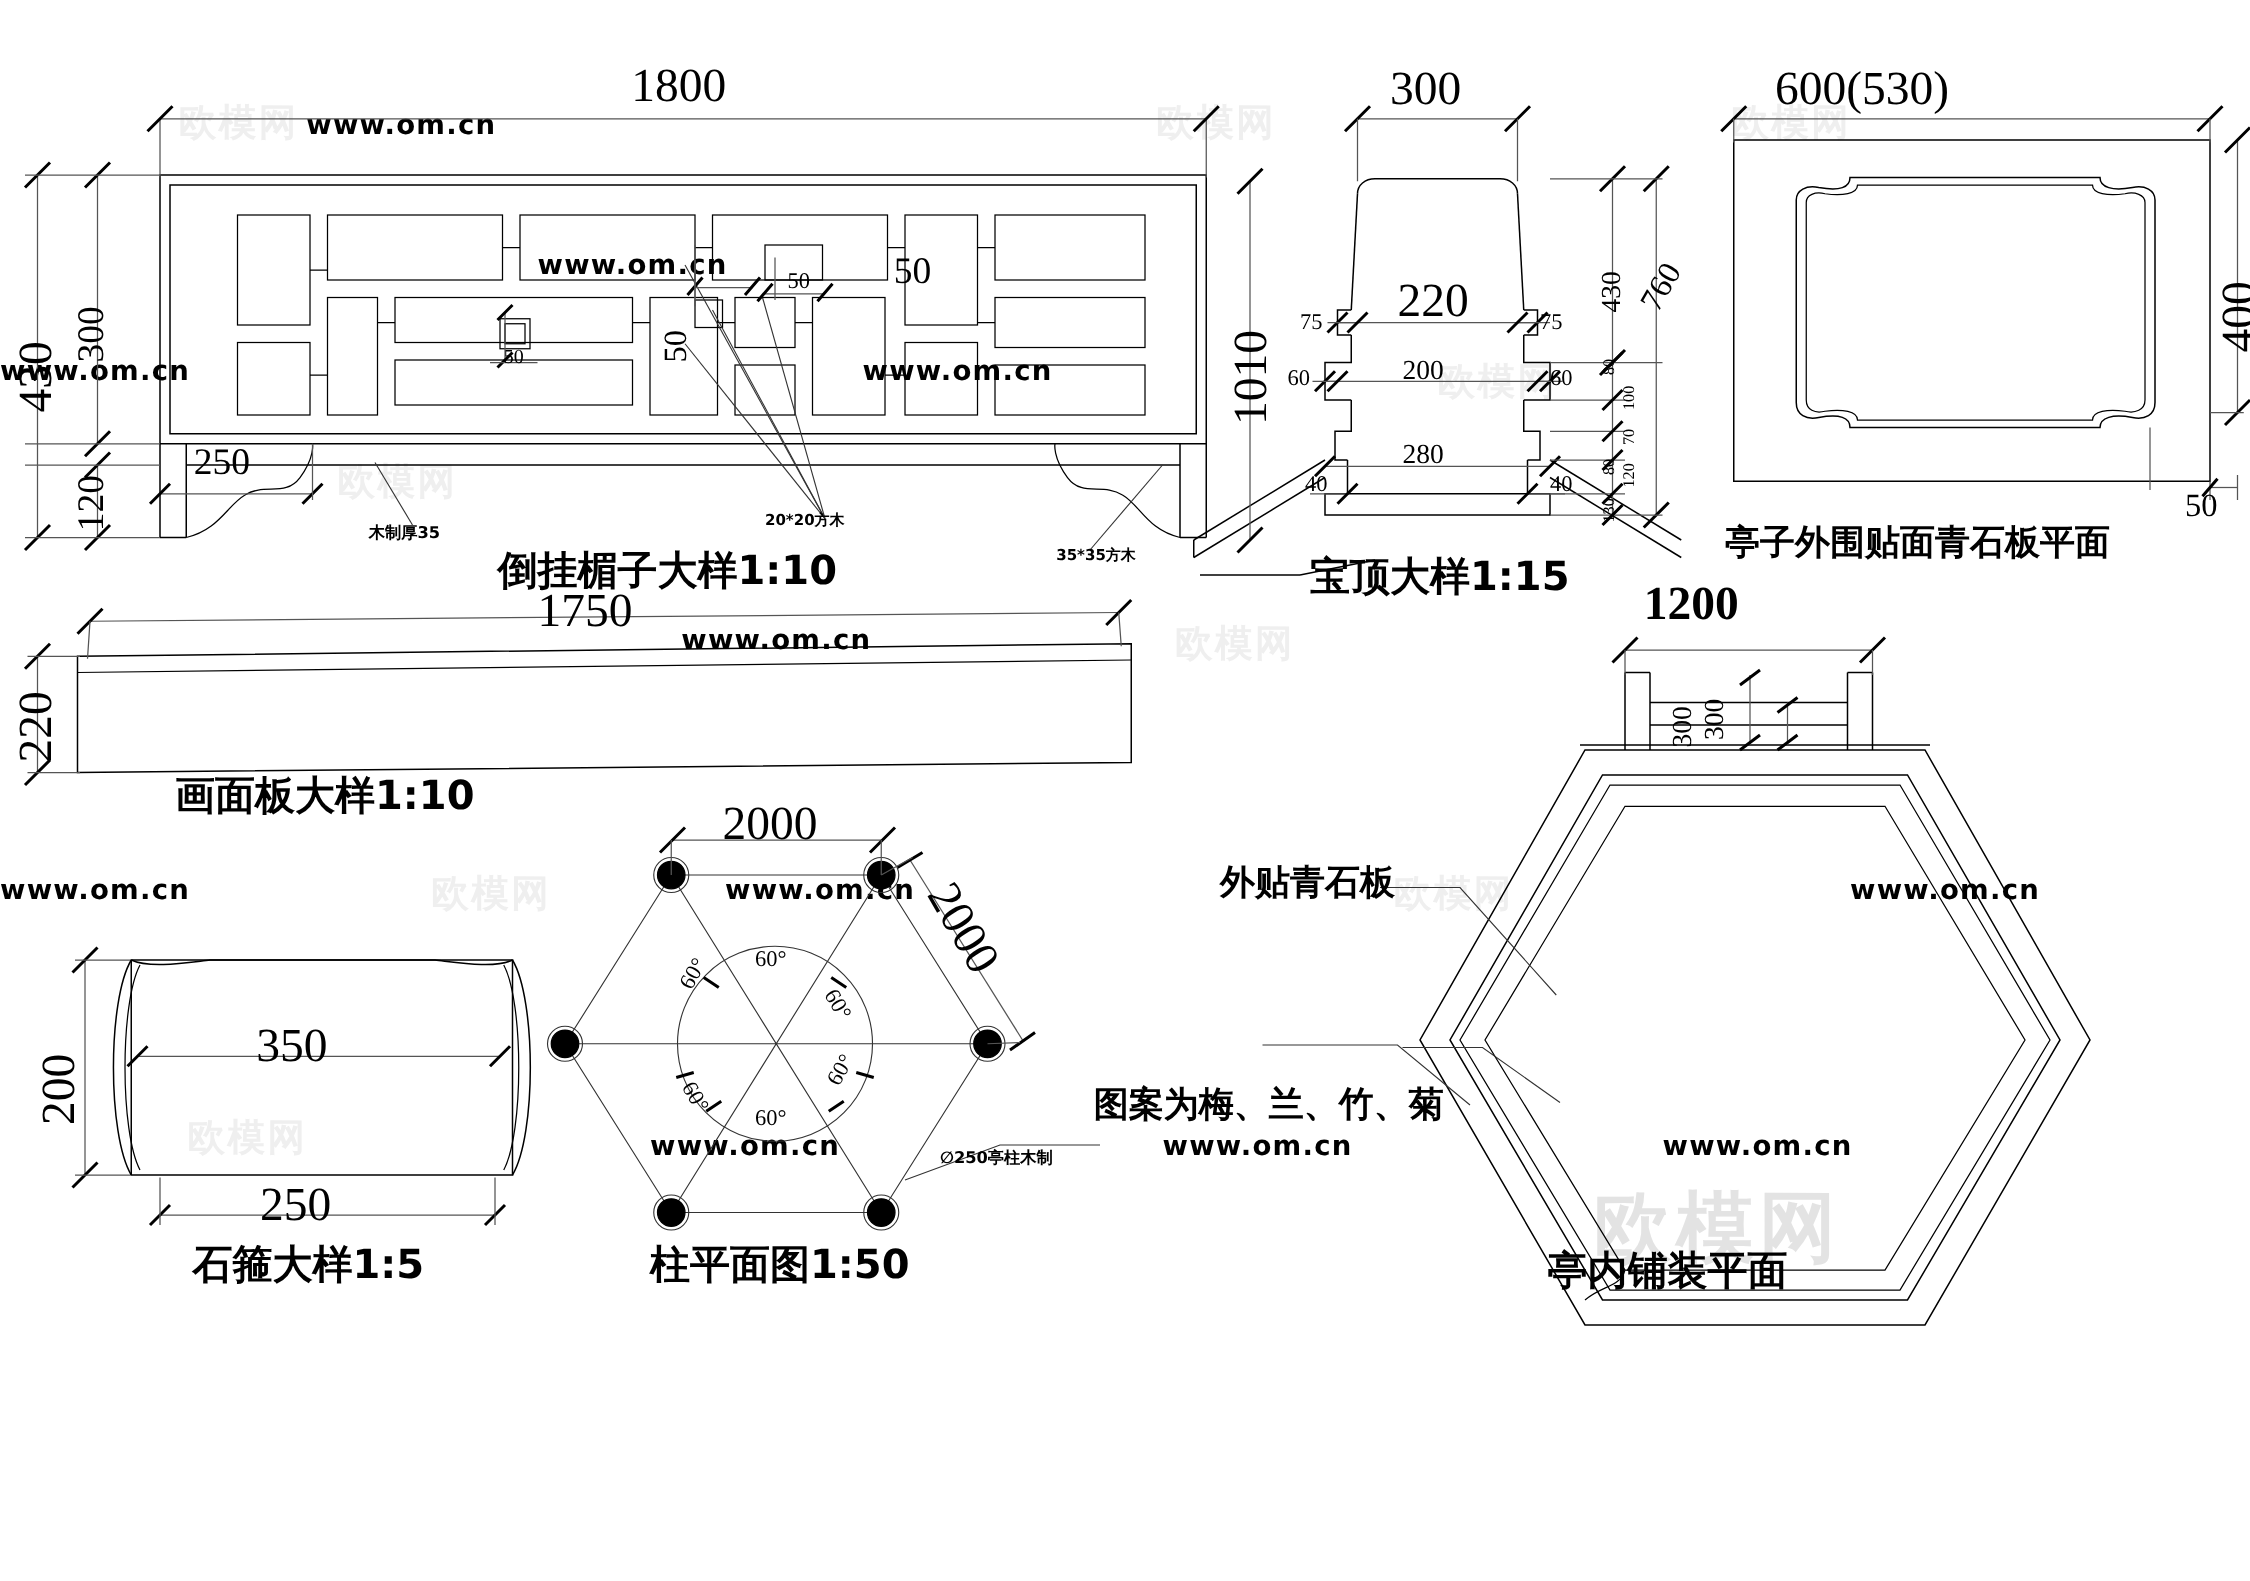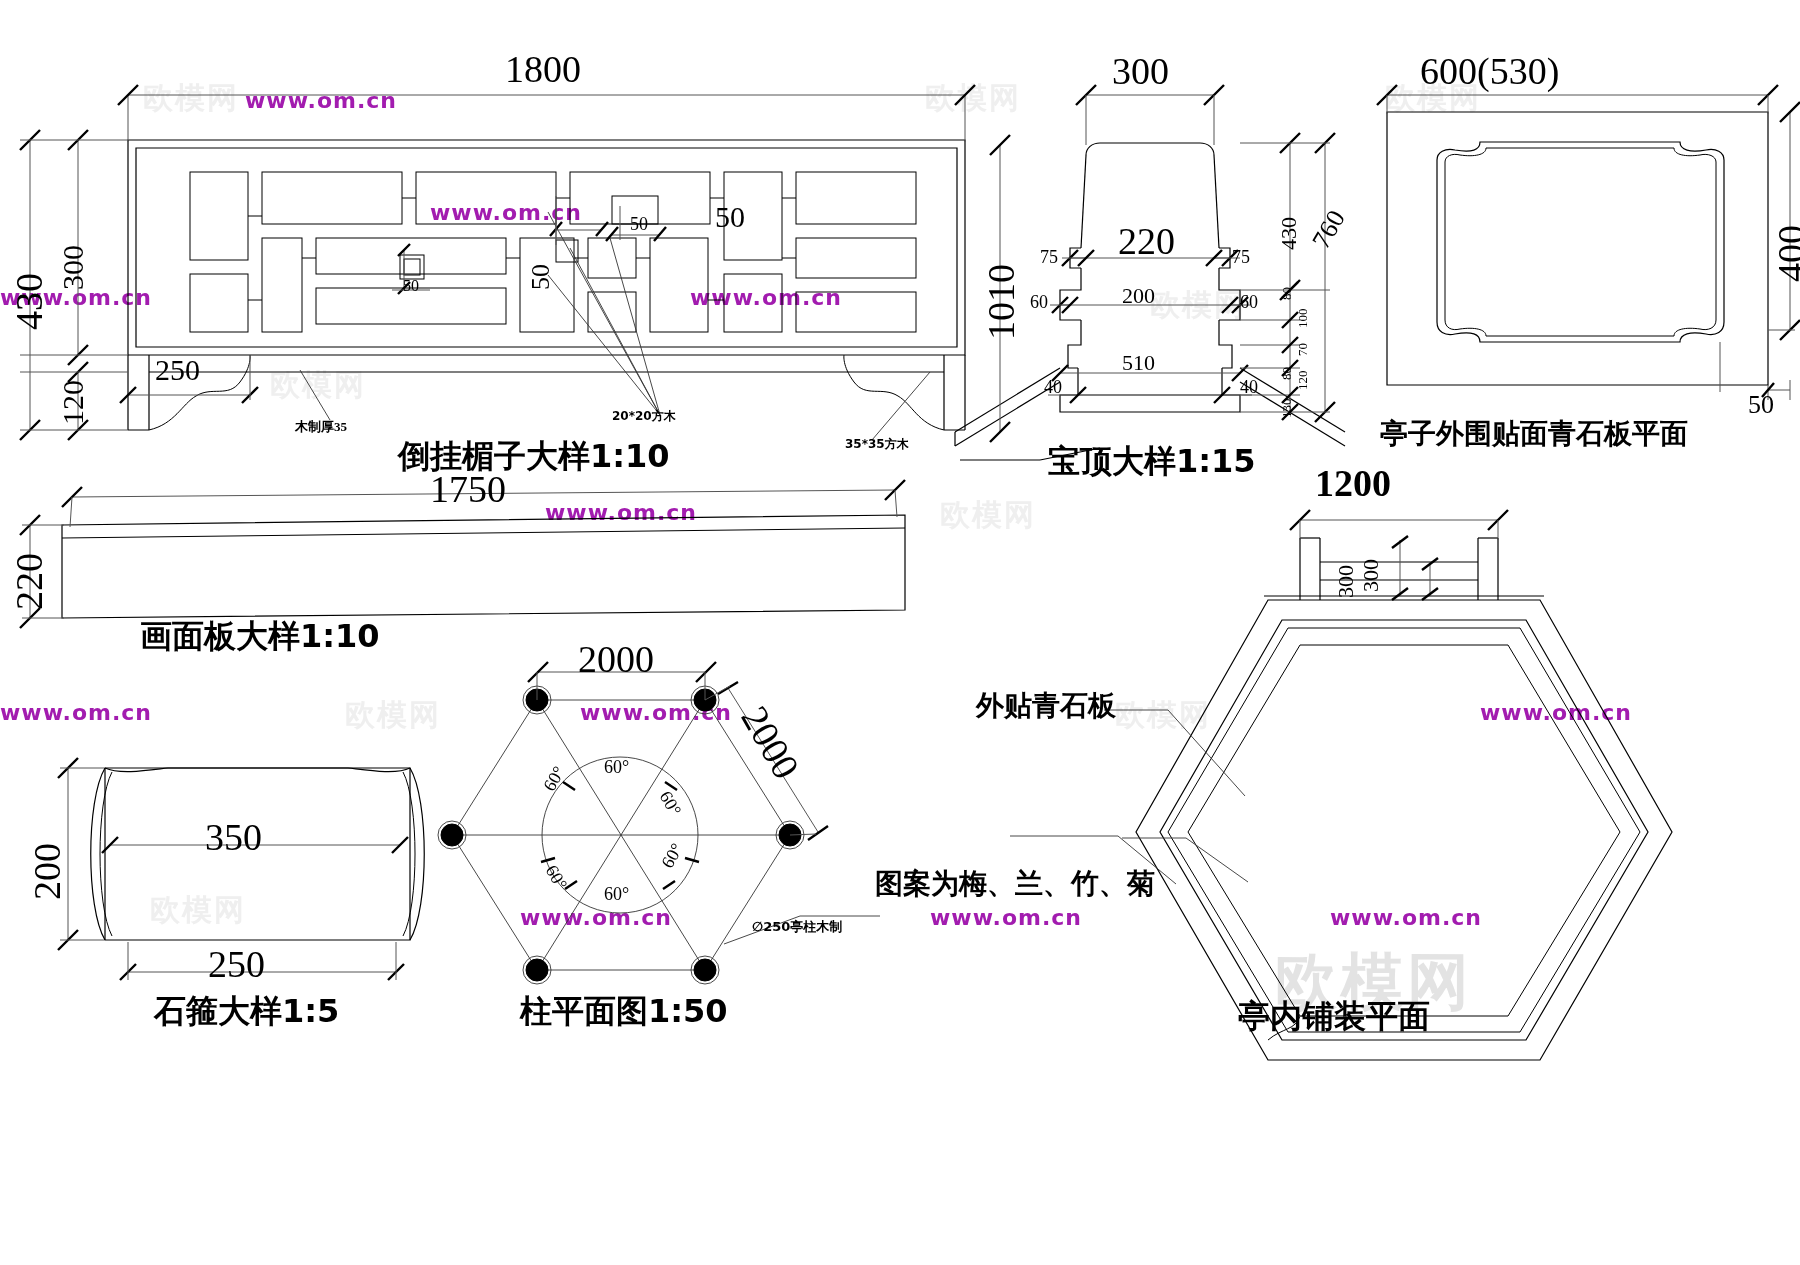--- a/index.html
+++ b/index.html
@@ -3,21 +3,21 @@
 <meta charset="utf-8">
 <style>
   html,body{margin:0;padding:0;background:#ffffff;}
   body{width:1800px;height:1265px;position:relative;overflow:hidden;
        font-family:"Liberation Serif","DejaVu Serif",serif;color:#000;}
   .stage{position:absolute;left:0;top:0;width:1800px;height:1023px;}
   svg.cad{position:absolute;left:0;top:0;width:1800px;height:1265px;}
   .wm{position:absolute;color:#eeeeee;font-weight:bold;font-family:"DejaVu Sans","Liberation Sans",sans-serif;
       -webkit-user-select:none;user-select:none;pointer-events:none;}
   .wm.cn{font-size:30px;letter-spacing:2px;color:#efefef;}
-  .wm.url{font-size:22px;color:#a21caf;letter-spacing:1px;}
+  .wm.url{font-size:22px;color:#000000;letter-spacing:1px;}
   .wm.big{font-size:62px;color:#e3e3e3;letter-spacing:4px;}
   .lbl{position:absolute;white-space:nowrap;line-height:1;}
   .num{font-family:"Liberation Serif","DejaVu Serif",serif;}
   .cjk{font-family:"DejaVu Sans","Liberation Sans",sans-serif;font-weight:600;}
   .rot90{transform:rotate(-90deg);transform-origin:left top;}
   .s38{font-size:38px;}
   .s30{font-size:30px;}
   .s26{font-size:26px;}
   .s22{font-size:22px;}
   .s18{font-size:18px;}
@@ -387,34 +387,34 @@
 
   <div class="lbl num s38" style="left:505px;top:50px;">1800</div>
   <div class="lbl num s38 rot90" style="left:10px;top:330px;">430</div>
   <div class="lbl num s30 rot90" style="left:58px;top:290px;">300</div>
   <div class="lbl num s30 rot90" style="left:58px;top:425px;">120</div>
   <div class="lbl num s30" style="left:155px;top:355px;">250</div>
   <div class="lbl num s30" style="left:715px;top:202px;">50</div>
   <div class="lbl num s18" style="left:630px;top:215px;">50</div>
   <div class="lbl num s26 rot90" style="left:528px;top:290px;">50</div>
   <div class="lbl num s16" style="left:403px;top:278px;">50</div>
-  <div class="lbl cjk s13" style="left:295px;top:420px;font-family:Liberation Serif, serif;">木制厚35</div>
+  <div class="lbl cjk s13" style="left:295px;top:420px;">木制厚35</div>
   <div class="lbl cjk s14" style="left:612px;top:410px;">20*20方木</div>
   <div class="lbl cjk s14" style="left:845px;top:438px;">35*35方木</div>
   <div class="lbl cjk t32" style="left:398px;top:440px;">倒挂楣子大样1:10</div>
 
   <div class="lbl num s38" style="left:1112px;top:52px;">300</div>
   <div class="lbl num s38 rot90" style="left:982px;top:340px;">1010</div>
   <div class="lbl num s38" style="left:1118px;top:222px;">220</div>
   <div class="lbl num s18" style="left:1040px;top:248px;">75</div>
   <div class="lbl num s18" style="left:1232px;top:248px;">75</div>
   <div class="lbl num s18" style="left:1030px;top:293px;">60</div>
   <div class="lbl num s18" style="left:1240px;top:293px;">60</div>
   <div class="lbl num s22" style="left:1122px;top:285px;">200</div>
-  <div class="lbl num s22" style="left:1122px;top:352px;">510</div>
+  <div class="lbl num s22" style="left:1122px;top:352px;">280</div>
   <div class="lbl num s18" style="left:1044px;top:378px;">40</div>
   <div class="lbl num s18" style="left:1240px;top:378px;">40</div>
   <div class="lbl num s22 rot90" style="left:1278px;top:250px;">430</div>
   <div class="lbl num s26" style="left:1308px;top:240px;transform:rotate(-60deg);transform-origin:left top;">760</div>
   <div class="lbl num s13 rot90" style="left:1280px;top:300px;">80</div>
   <div class="lbl num s13 rot90" style="left:1296px;top:328px;">100</div>
   <div class="lbl num s13 rot90" style="left:1296px;top:356px;">70</div>
   <div class="lbl num s13 rot90" style="left:1280px;top:380px;">80</div>
   <div class="lbl num s13 rot90" style="left:1296px;top:390px;">120</div>
   <div class="lbl num s13 rot90" style="left:1280px;top:418px;">130</div>

